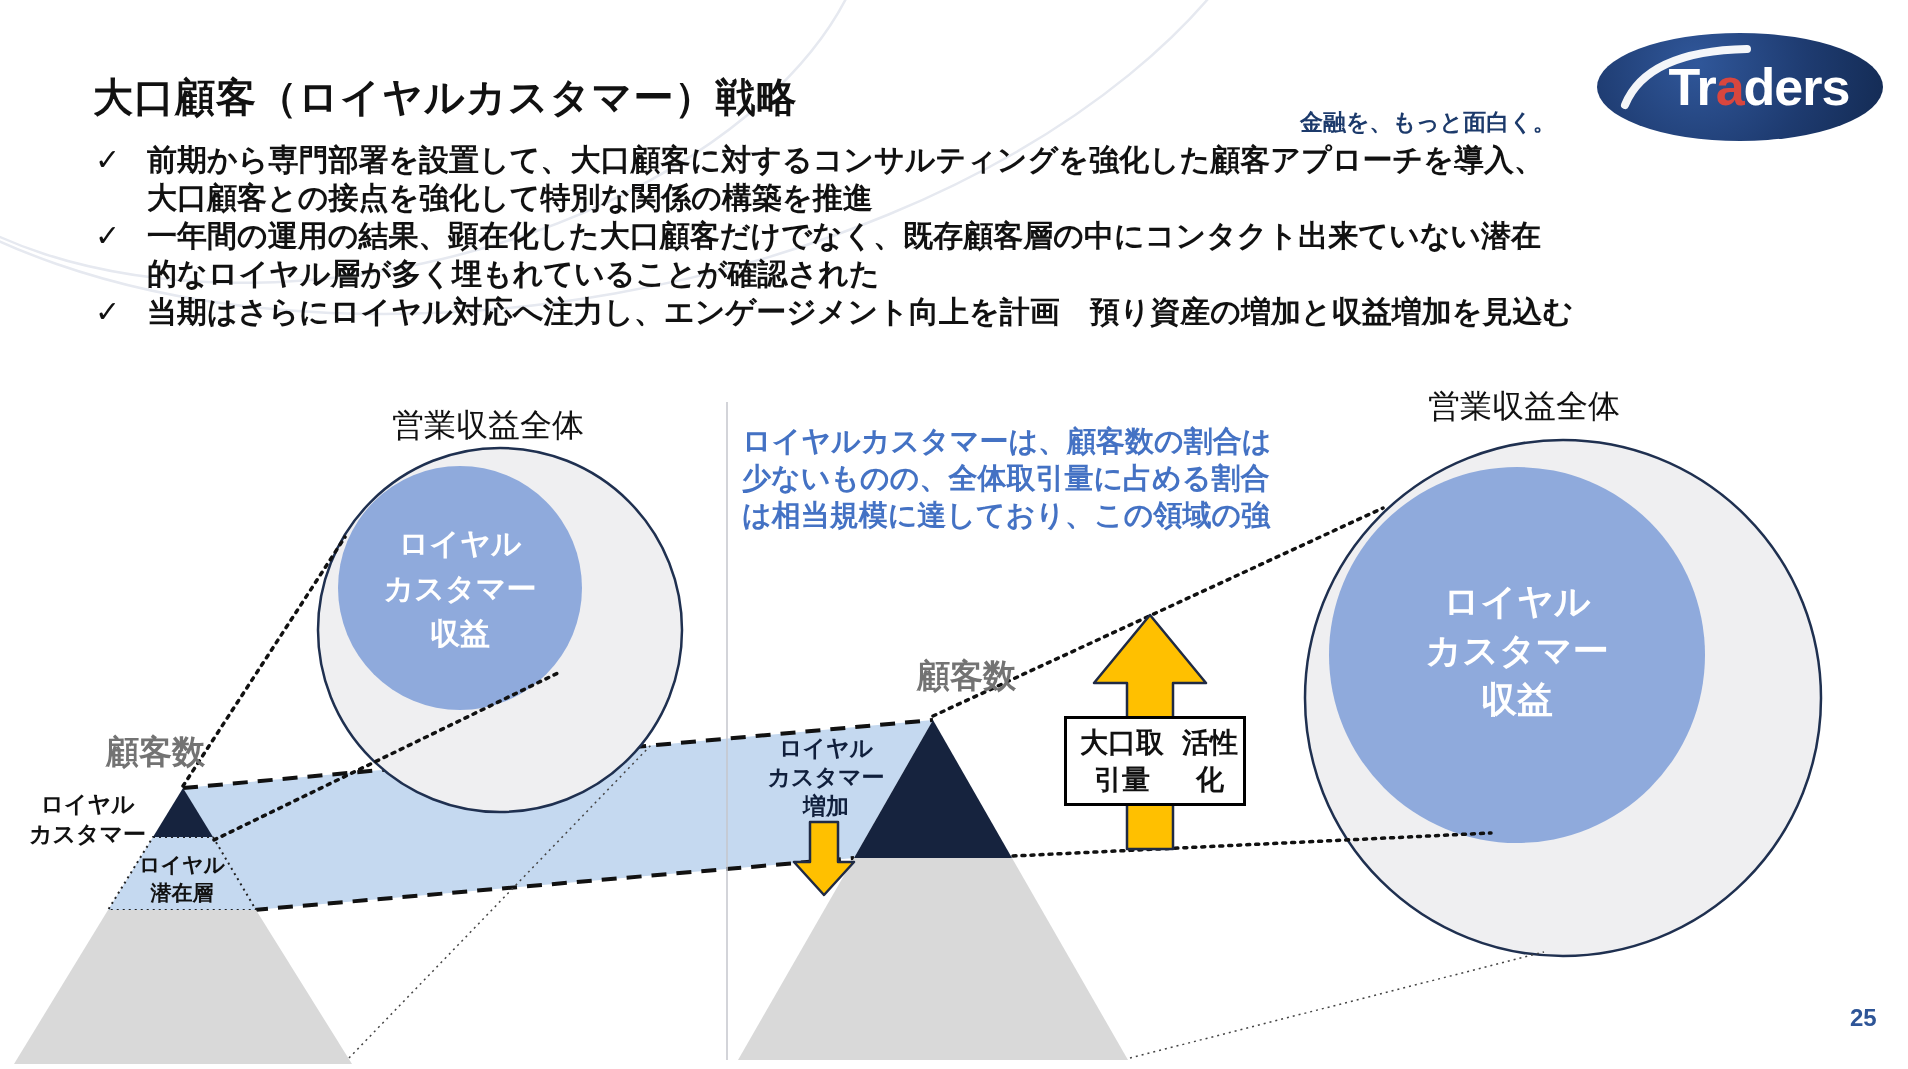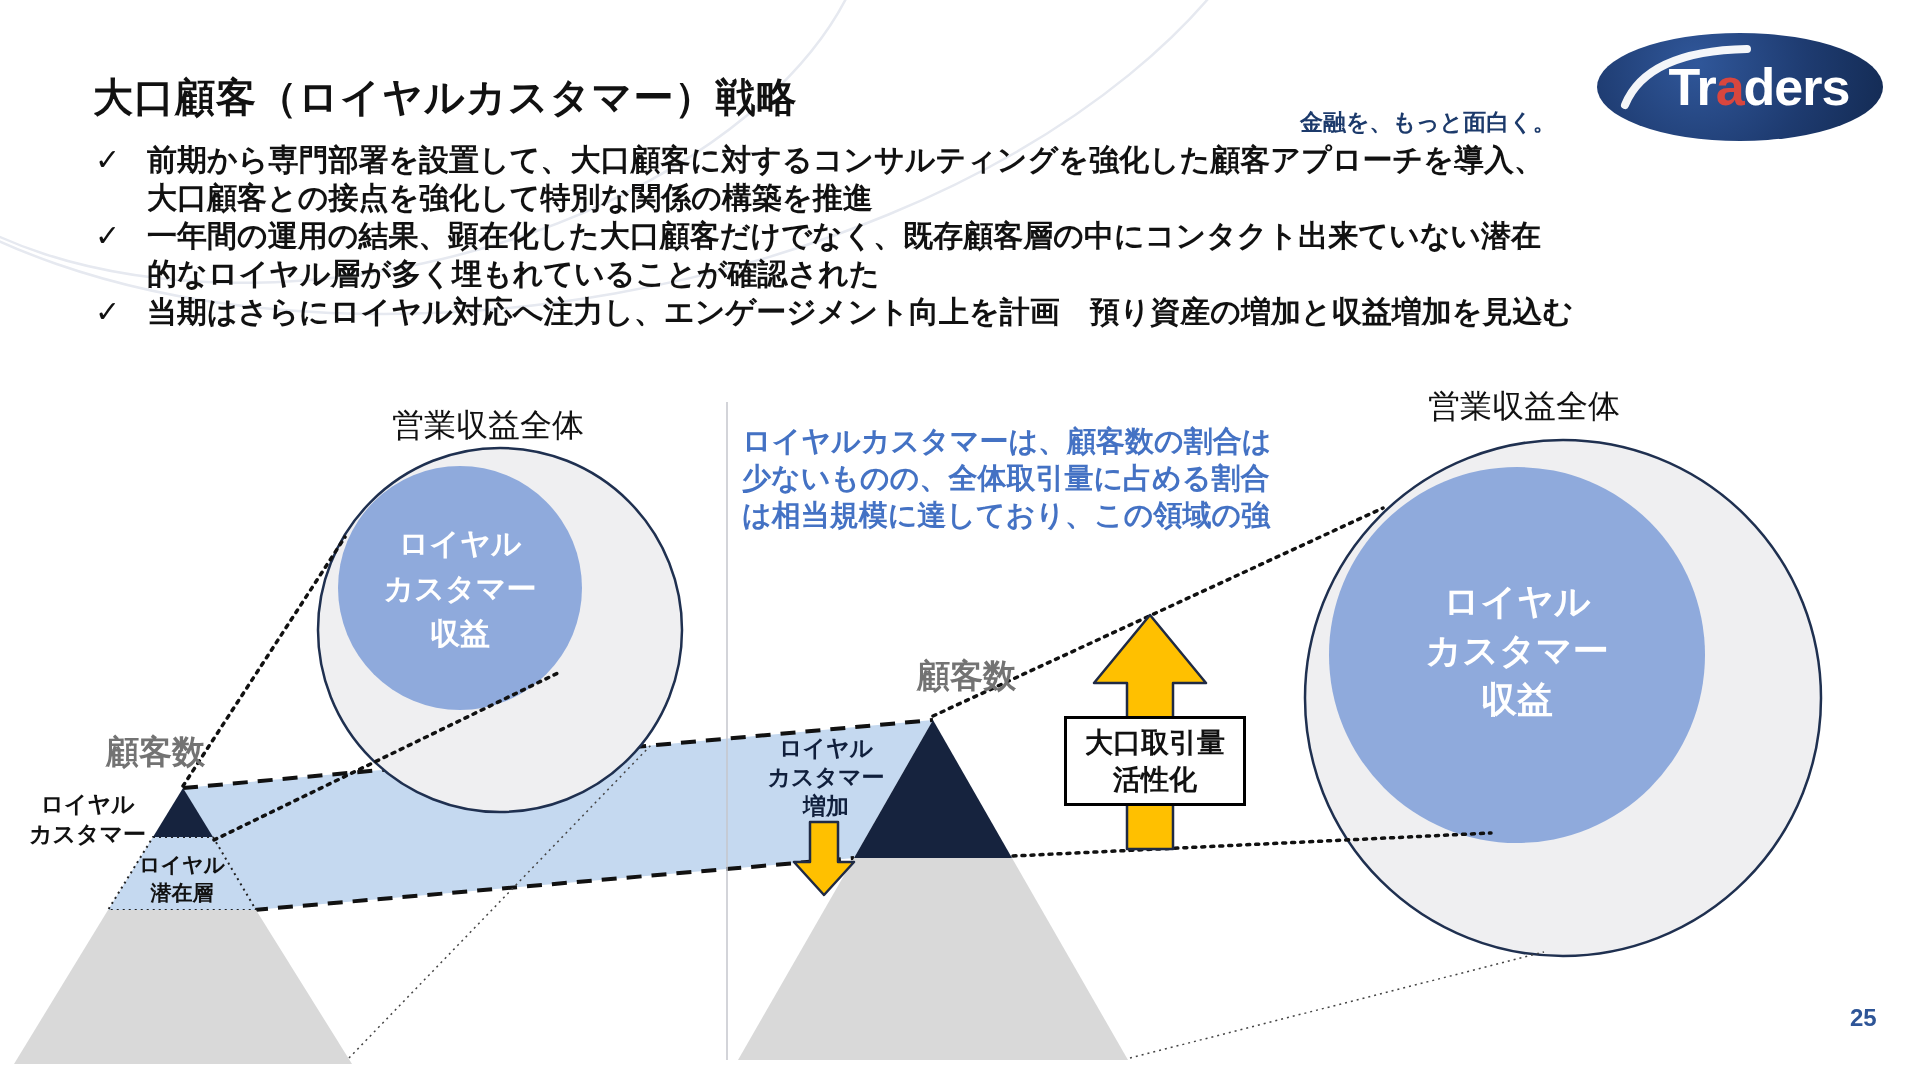--- a/index.html
+++ b/index.html
@@ -19,21 +19,21 @@
   .circle-text{width:260px;text-align:center;color:#fff;font-weight:800;}
   .circ-left{left:330px;top:521px;font-size:30px;line-height:45px;}
   .circ-right{left:1387px;top:577px;font-size:36px;line-height:49px;}
   .cust-label{width:160px;text-align:right;font-size:33px;font-weight:800;color:#737373;white-space:nowrap;}
   .cust-left{left:45px;top:730px;}
   .cust-mid{left:856px;top:654px;}
   .royal-label{left:15px;top:789px;width:145px;text-align:center;font-size:23px;font-weight:800;color:#111;line-height:30px;}
   .latent-label{left:112px;top:851px;width:140px;text-align:center;font-size:21px;font-weight:800;color:#111;line-height:28px;}
   .band-label{left:746px;top:734px;width:160px;text-align:center;font-size:23px;font-weight:800;color:#101f3c;line-height:29px;}
   .activate-box{left:1064px;top:716px;width:176px;height:84px;background:#fff;border:3px solid #000;
-    display:flex;flex-direction:column;align-items:center;justify-content:center;
+    display:flex;flex-direction:row;align-items:center;justify-content:center;
     font-size:28px;font-weight:800;color:#111;line-height:37px;text-align:center;}
   .tagline{left:1300px;top:95px;width:232px;text-align:right;font-size:23px;font-weight:800;color:#1C3A6B;white-space:nowrap;margin-top:12px;}
   .logo{left:1597px;top:33px;width:286px;height:108px;border-radius:50%;
     background:radial-gradient(circle at 35% 28%, #30579A 0%, #1E3B70 55%, #132A52 100%);
     display:flex;align-items:center;justify-content:center;}
   .logo-text{color:#fff;font-size:52px;font-weight:800;letter-spacing:-1px;white-space:nowrap;margin-left:38px;}
   .logo-text .red-a{color:#D9463E;}
   .logo-swoosh{position:absolute;left:0;top:0;width:286px;height:108px;pointer-events:none;}
   .page-number{left:1838px;top:1004px;font-size:24px;font-weight:bold;color:#2E5597;margin-left:12px;}
 </style>

